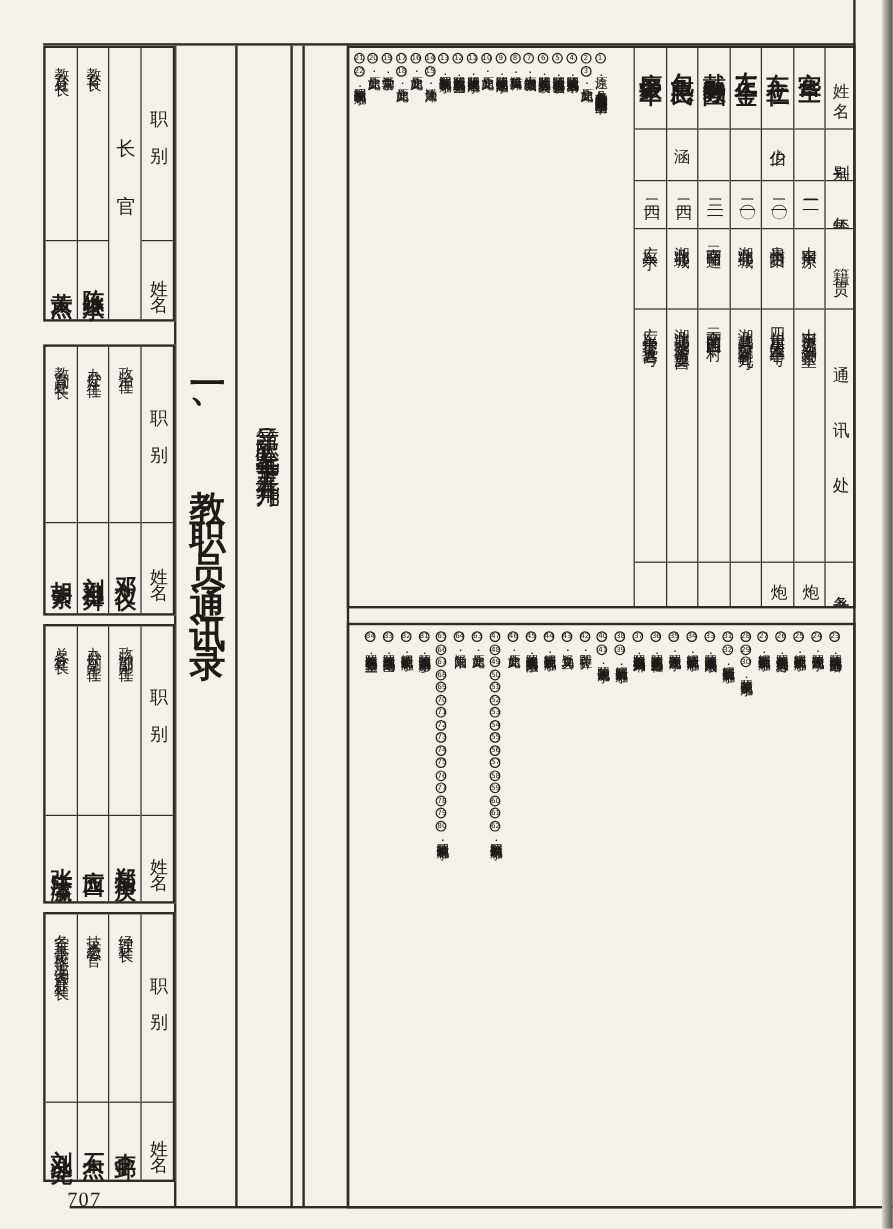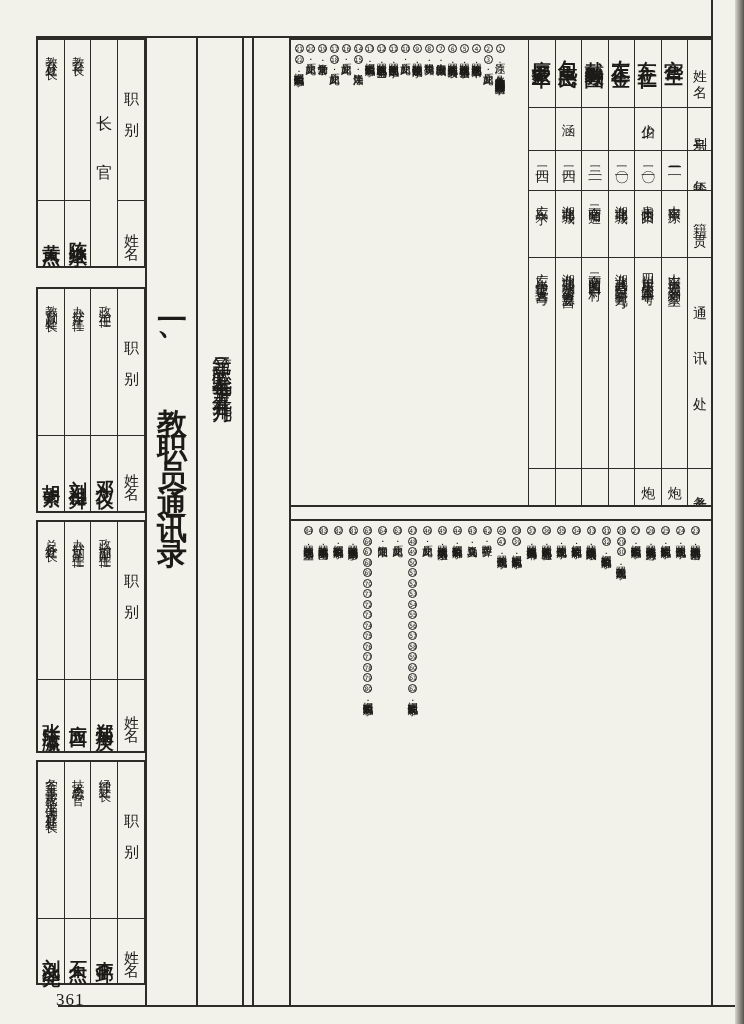--- a/index.html
+++ b/index.html
@@ -584,14 +584,14 @@
       <div class="fncol">
         <span class="cn">83</span>
         <span class="v">照片说明姓名为高纶士．</span>
       </div>
       <div class="fncol">
         <span class="cn">84</span>
         <span class="v">照片说明姓名为张立堂．</span>
       </div>
     </div>
 
-  <div class="pagenum">361</div>
+  <div class="pagenum">707</div>
 </div>
 
 </body></html>

